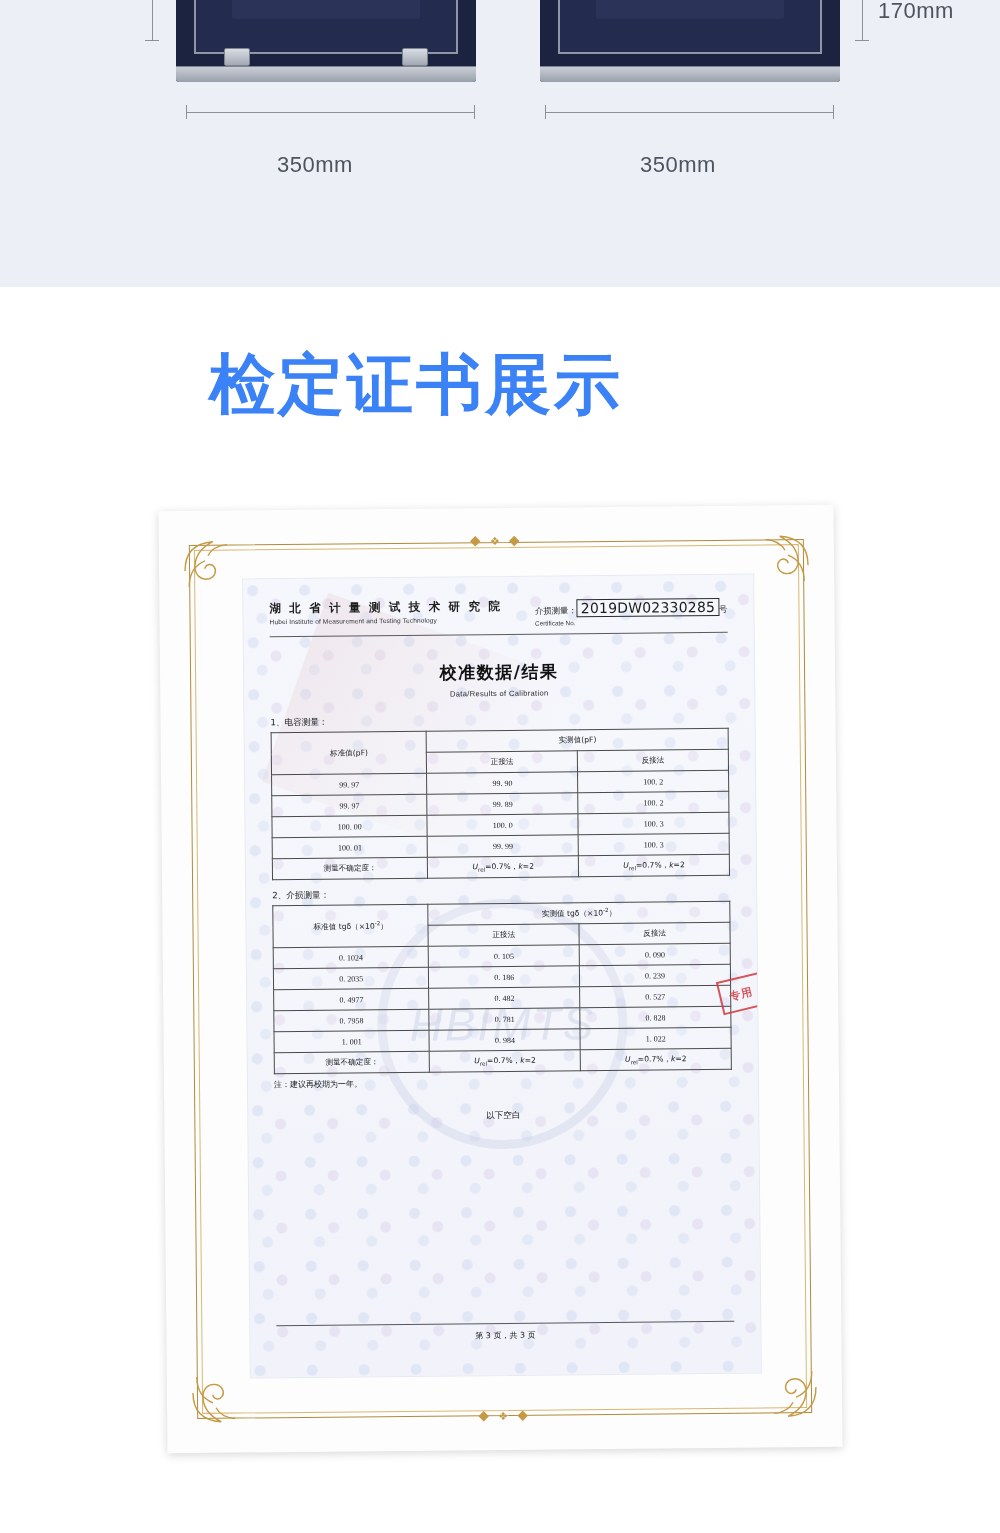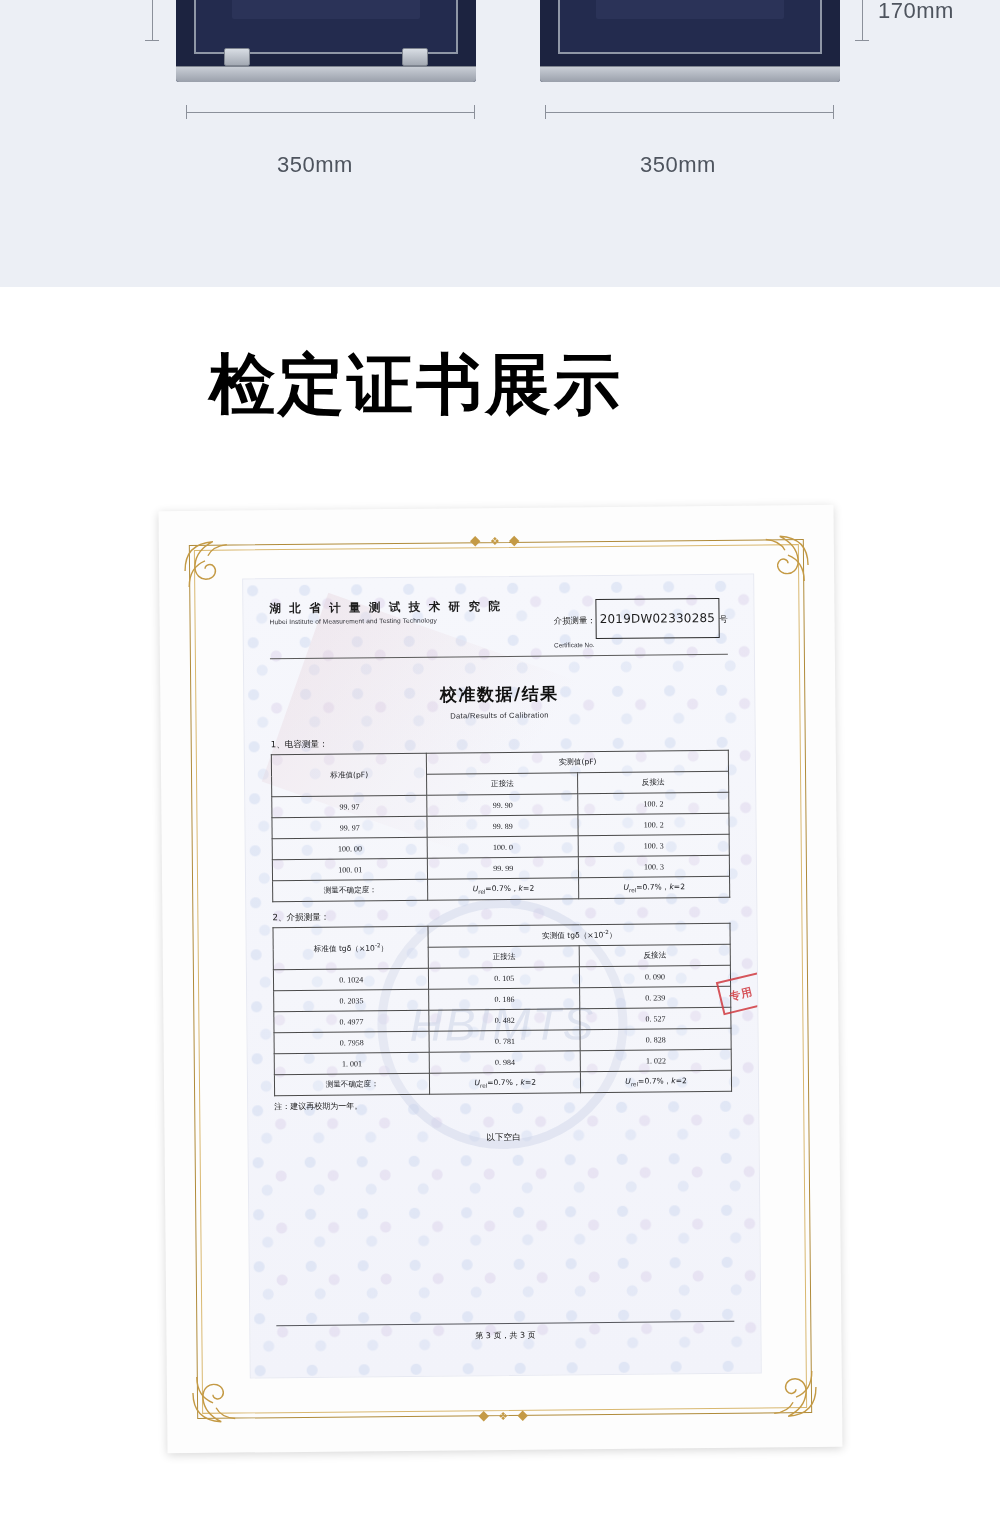--- a/index.html
+++ b/index.html
@@ -95,21 +95,21 @@
 
   
   .section-heading {
     position: absolute;
     top: 340px;
     left: 0;
     width: 832px;
     text-align: center;
     font-size: 66px;
     font-weight: bold;
-    color: #000000;
+    color: #3b82f6;
     letter-spacing: 3px;
     font-family: "DejaVu Sans", "Liberation Sans", sans-serif;
   }
 
   
   .cert-wrap {
     position: absolute;
     left: 163px;
     top: 508px;
     width: 675px;
@@ -216,22 +216,22 @@
   .certno-block { text-align: left; padding-top: 1px; }
   .certno-line {
     font-size: 8.4px;
     color: #1d1d1d;
     white-space: nowrap;
     font-family: "DejaVu Sans", "Liberation Sans", sans-serif;
   }
   .certno-box {
     display: inline-block;
     border: 1px solid #2a2a2a;
-    padding: 12px 3px;
-    font-size: 12px;
+    padding: 0 3px;
+    font-size: 14px;
     letter-spacing: .2px;
   }
   .certno-en { font-size: 6.4px; color: #3a3b42; margin-top: 2px; }
 
   .header-rule {
     margin-top: 7px;
     border-bottom: 1px solid #5a5a5a;
   }
 
   .doc-title {

